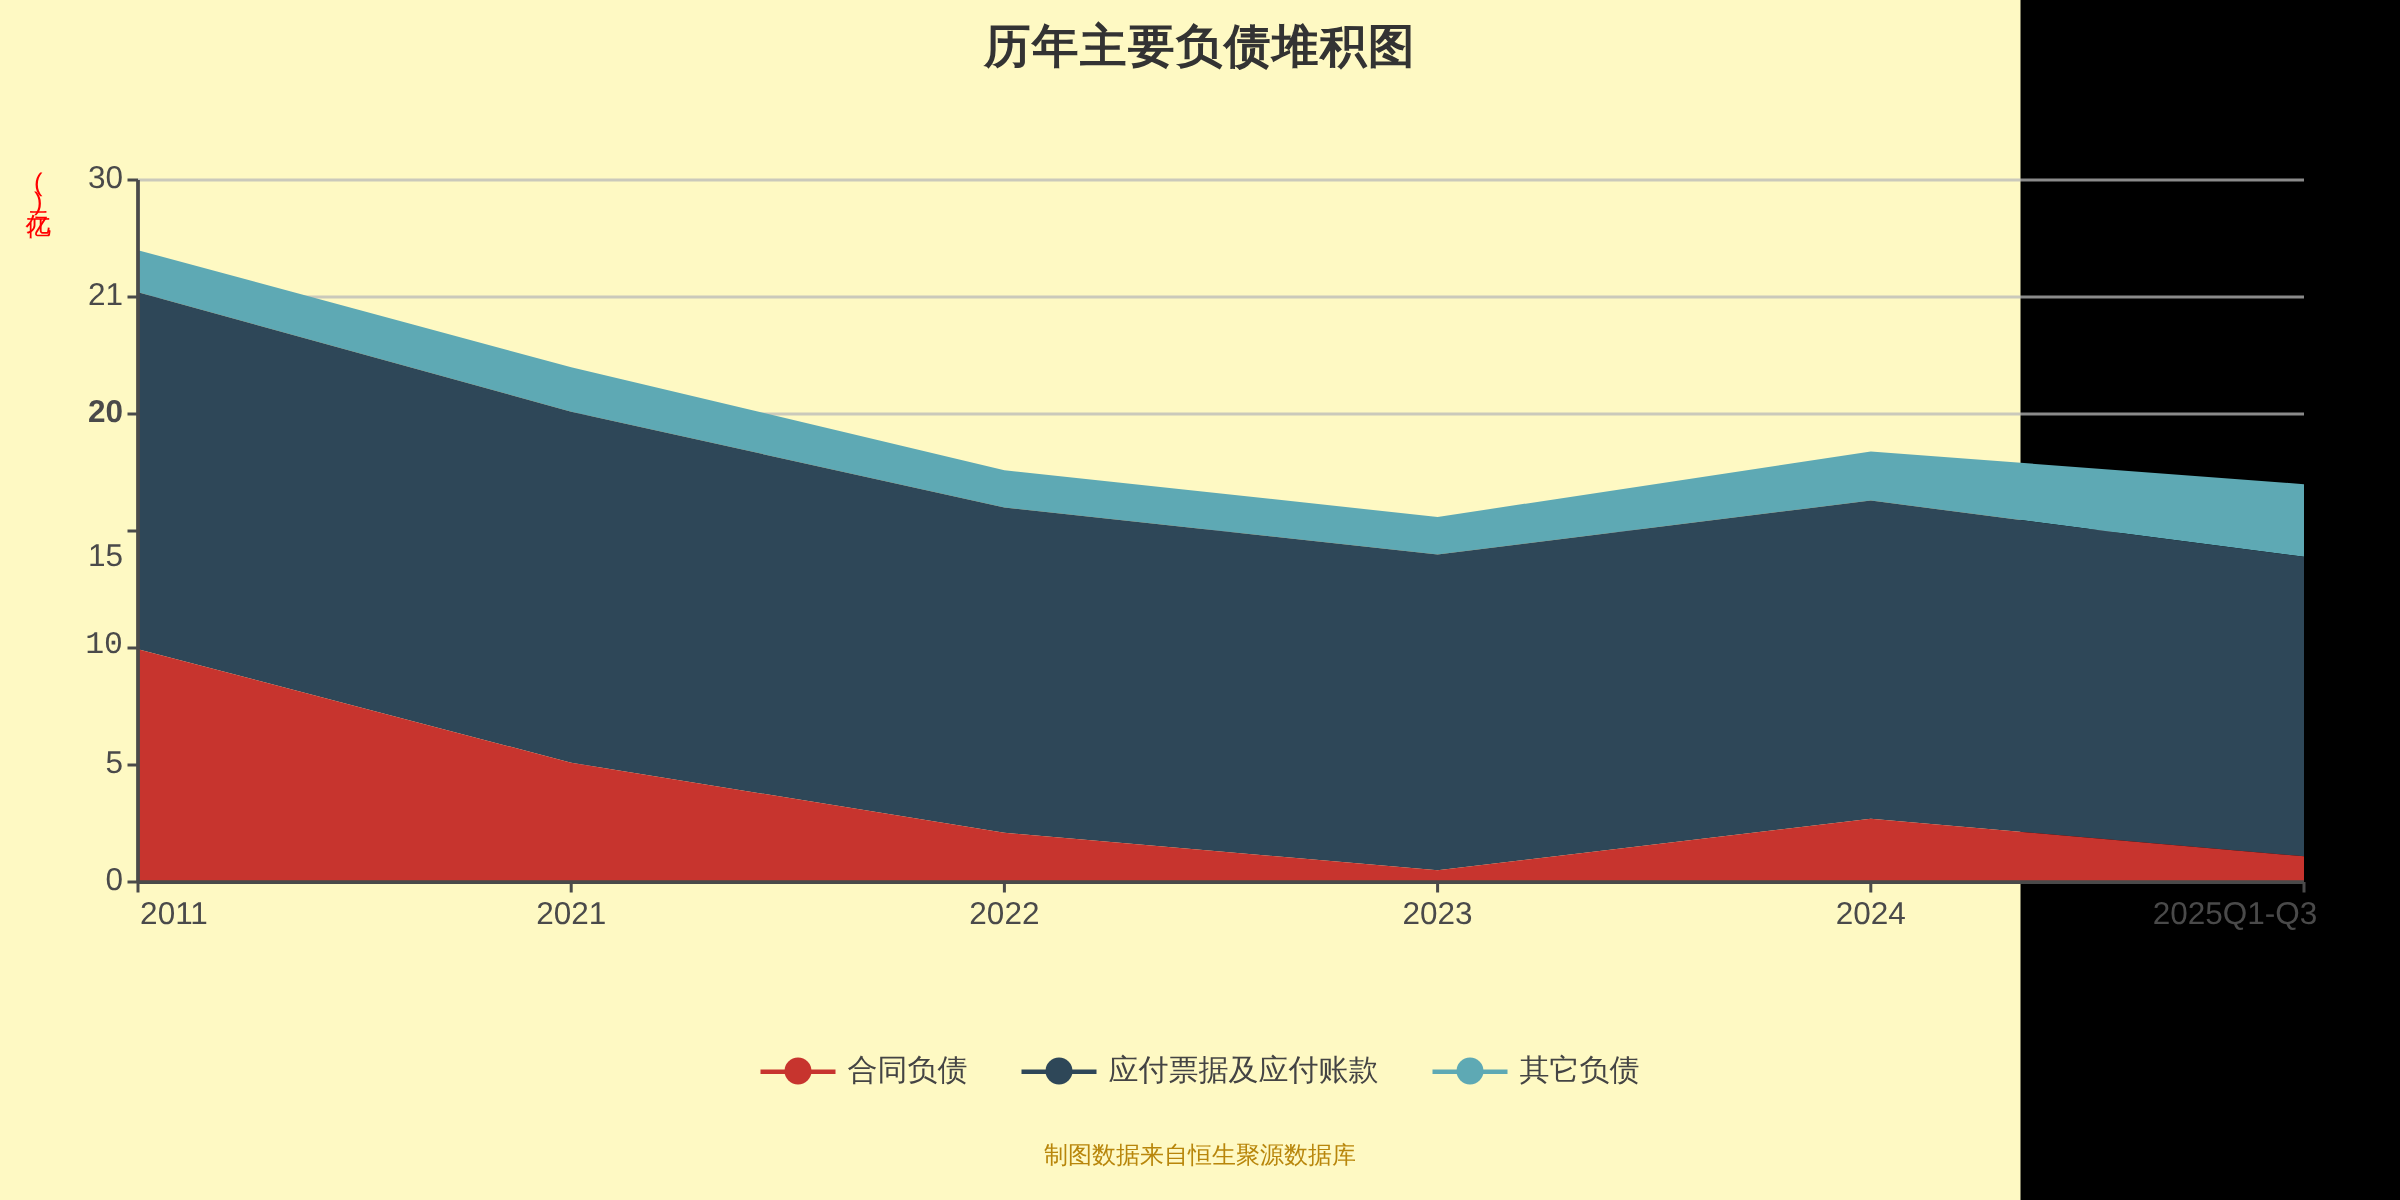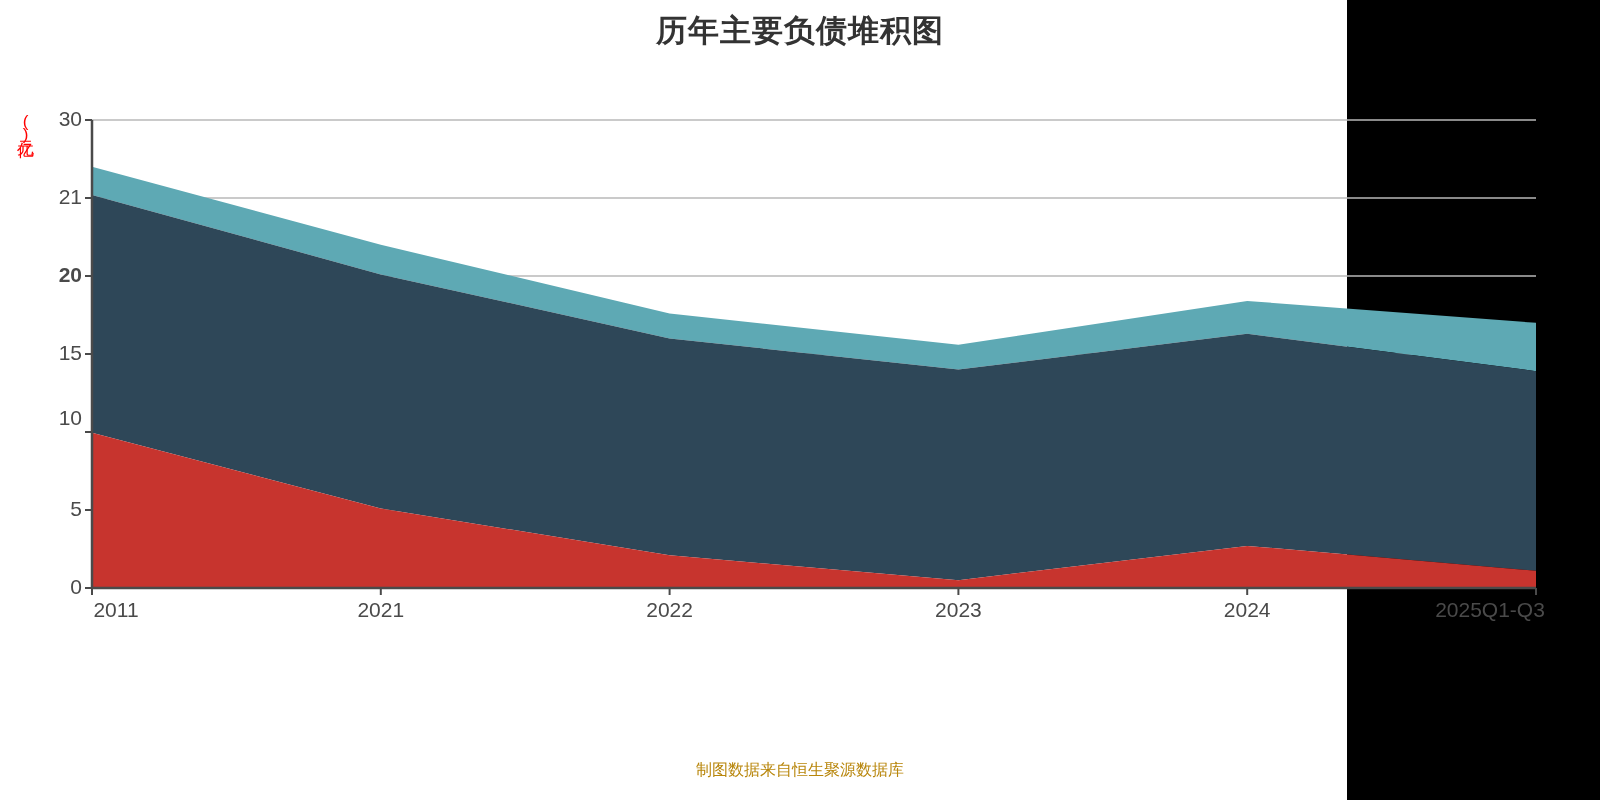--- a/index.html
+++ b/index.html
@@ -11,21 +11,21 @@
     overflow: hidden;
   }
   body {
     font-family: "Liberation Sans", "DejaVu Sans", sans-serif;
     color: #cccccc;
   }
   #root {
     position: relative;
     width: 1347px;
     height: 800px;
-    background: #ffffff;
+    background: #fef9c3;
   }
   
   .chart-title {
     position: absolute;
     top: 6px;
     left: 0;
     width: 1600px;
     text-align: center;
     font-size: 31px;
     font-weight: bold;
@@ -177,33 +177,56 @@
         <line x1="669.6" y1="588" x2="669.6" y2="595" stroke="#4a4a4a" stroke-width="2"></line>
         <line x1="958.4" y1="588" x2="958.4" y2="595" stroke="#4a4a4a" stroke-width="2"></line>
         <line x1="1247.2" y1="588" x2="1247.2" y2="595" stroke="#4a4a4a" stroke-width="2"></line>
         <line x1="1536" y1="588" x2="1536" y2="595" stroke="#4a4a4a" stroke-width="2"></line>
       </svg>
   </div>
 
   <div class="y-ticks" id="y-ticks">
       <div class="y-tick-label" style="top: 588px;">0</div>
       <div class="y-tick-label" style="top: 510px;">5</div>
-      <div class="y-tick-label" style="top: 419px;">10</div>
-      <div class="y-tick-label" style="top: 354px; text-align: right;">15</div>
+      <div class="y-tick-label" style="top: 432px; font-family: Liberation Mono, monospace;">10</div>
+      <div class="y-tick-label" style="top: 372px; text-align: right;">15</div>
       <div class="y-tick-label" style="top: 276px; font-weight: bold;">20</div>
       <div class="y-tick-label" style="top: 198px;">21</div>
       <div class="y-tick-label" style="top: 120px;">30</div>
     </div>
 
   <div class="axis-unit">(亿元)</div>
 
   <div id="x-ticks">
       <div class="x-tick-label" style="left: 116px;">2011</div>
       <div class="x-tick-label" style="left: 380.8px;">2021</div>
       <div class="x-tick-label" style="left: 669.6px;">2022</div>
       <div class="x-tick-label" style="left: 958.4px;">2023</div>
       <div class="x-tick-label" style="left: 1247.2px;">2024</div>
       <div class="x-tick-label" style="left: 1490px;">2025Q1-Q3</div>
     </div>
 
+  <div id="legend">
+      <div class="legend-item">
+        <span class="legend-marker">
+          <span class="lm-line" style="background: rgb(199, 52, 46);"></span>
+          <span class="lm-dot" style="background: rgb(199, 52, 46);"></span>
+        </span>
+        <span class="legend-label">合同负债</span>
+      </div>
+      <div class="legend-item">
+        <span class="legend-marker">
+          <span class="lm-line" style="background: rgb(46, 71, 88);"></span>
+          <span class="lm-dot" style="background: rgb(46, 71, 88);"></span>
+        </span>
+        <span class="legend-label">应付票据及应付账款</span>
+      </div>
+      <div class="legend-item">
+        <span class="legend-marker">
+          <span class="lm-line" style="background: rgb(94, 169, 180);"></span>
+          <span class="lm-dot" style="background: rgb(94, 169, 180);"></span>
+        </span>
+        <span class="legend-label">其它负债</span>
+      </div>
+    </div>
 
   <div class="footer-note">制图数据来自恒生聚源数据库</div>
 </div>
 
 </body></html>

